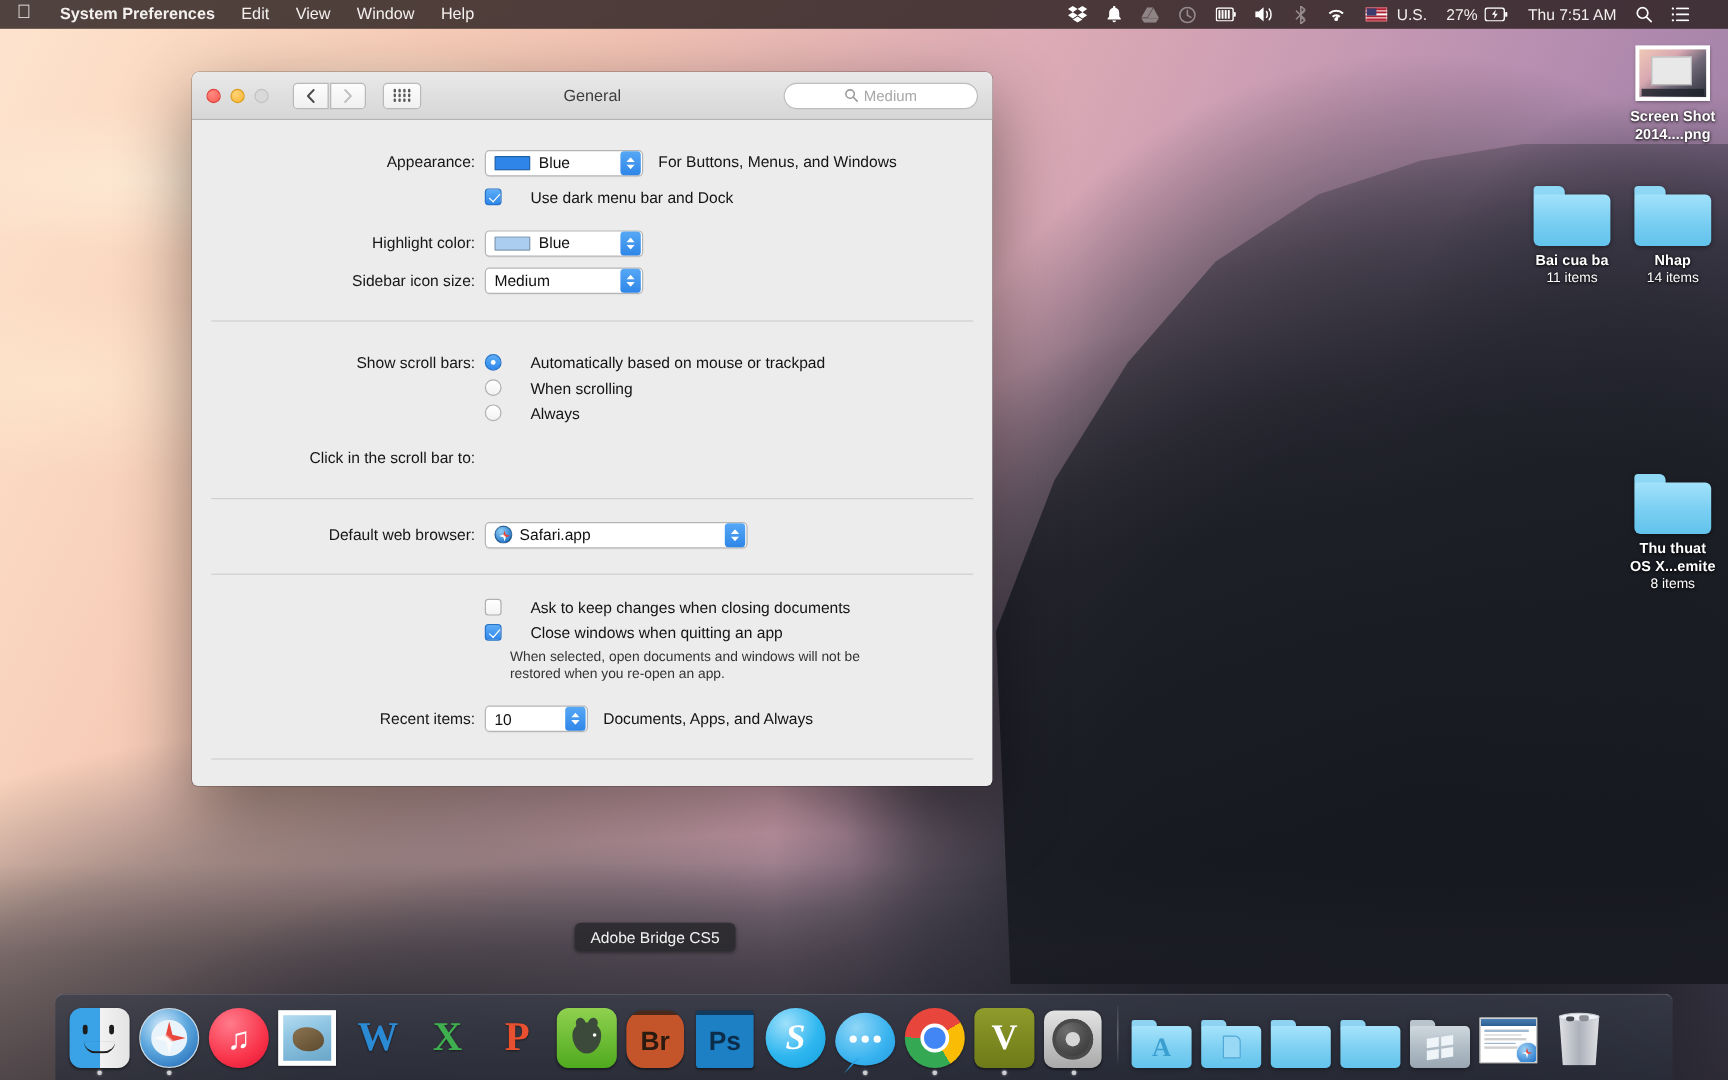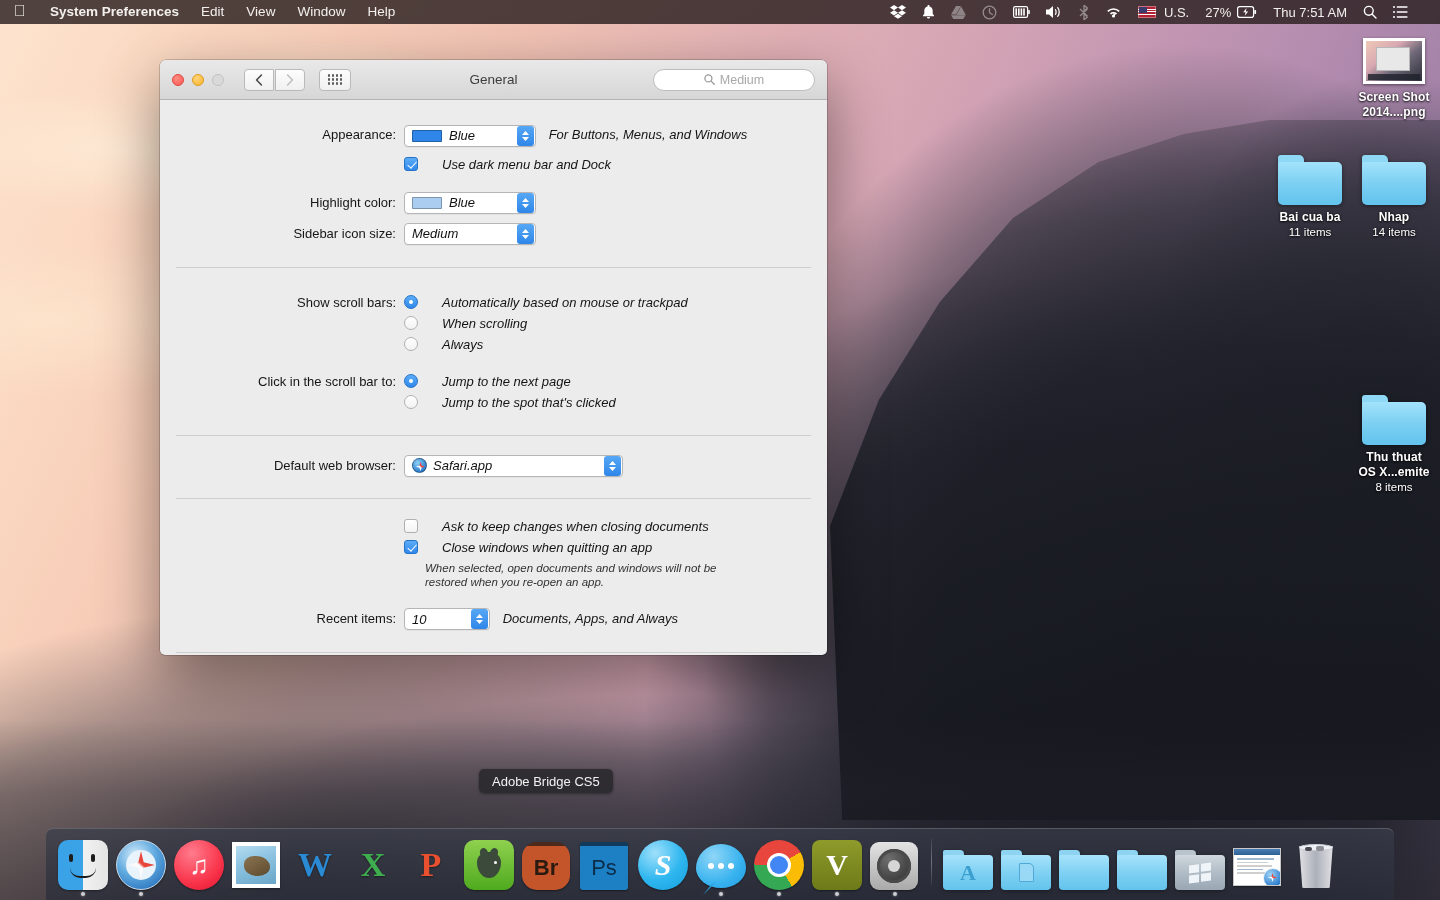--- a/index.html
+++ b/index.html
@@ -171,21 +171,21 @@
     display: flex; align-items: center; justify-content: center; gap: 5px;
     color: #a8a8a8; font-size: 12.5px;
   }
 
   #sp-body { padding: 0; }
   .row { display: flex; align-items: flex-start; padding: 0 24px; }
   .lbl {
     width: 220px; text-align: right; padding-right: 8px;
     font-size: 13px; color: #161616; line-height: 22px; flex: 0 0 220px;
   }
-  .ctl { flex: 1; font-style: italic; }
+  .ctl { flex: 1; }
   .sep { height: 0; border-top: 0.5px solid #cfcfcf; margin: 0 16px; }
 
   
   .popup {
     height: 22px; background: #fff;
     border: 0.5px solid #b5b5b5; border-radius: 4px;
     display: inline-flex; align-items: center; padding: 0 0 0 7px;
     font-size: 13px; color: #111; position: relative;
     box-shadow: 0 1px 0 rgba(0,0,0,0.04);
     vertical-align: middle;
@@ -575,30 +575,20 @@
         </div>
         <div class="cbrow">
           <span class="radio"></span>
           <span class="opt-label">Always</span>
         </div>
       </div>
     </div>
 
     <div class="row" style="margin-top:16px">
       <div class="lbl">Click in the scroll bar to:</div>
-      <div class="ctl">
-        <div class="cbrow">
-          <span class="radio on"></span>
-          <span class="opt-label">Jump to the next page</span>
-        </div>
-        <div class="cbrow">
-          <span class="radio"></span>
-          <span class="opt-label">Jump to the spot that's clicked</span>
-        </div>
-      </div>
     </div>
 
     <div class="sep" style="margin-top:22px"></div>
 
     <div class="row" style="margin-top:19px">
       <div class="lbl">Default web browser:</div>
       <div class="ctl">
         <span class="popup" style="width:219px">
           <span class="safari-mini"></span>
           <span class="pop-text">Safari.app</span>
@@ -728,21 +718,21 @@
     <div class="dock-ic">
       <div style="width:48px;height:48px;margin-top:2px;border-radius:15px;background:linear-gradient(180deg,#4b2a1c 0 8%,#c4552a 8% 100%);display:flex;align-items:center;justify-content:center;box-shadow:0 1px 2px rgba(0,0,0,0.45)">
         <span style="color:#2a1a10;font-size:22px;font-weight:bold;margin-top:4px">Br</span>
       </div>
     </div>
   </div>
 
   <div class="dock-item">
     <div class="dock-ic">
       <div style="width:48px;height:48px;margin-top:2px;border-radius:3px;background:linear-gradient(180deg,#123a5c 0 8%,#1d7fc4 8% 100%);display:flex;align-items:center;justify-content:center;box-shadow:0 1px 2px rgba(0,0,0,0.45)">
-        <span style="color:#0b2d4a;font-size:22px;font-weight:normal;margin-top:4px">Ps</span>
+        <span style="color:#0b2d4a;font-size:22px;font-weight:bold;margin-top:4px">Ps</span>
       </div>
     </div>
   </div>
 
   <div class="dock-item">
     <div class="dock-ic">
       <div class="ic-circ" style="background:radial-gradient(circle at 34% 26%,#9fe0fb,#2eb6ef 55%,#14a0dd);font-size:30px;font-style:italic;font-family:'Liberation Serif',serif">S</div>
     </div>
   </div>
 

